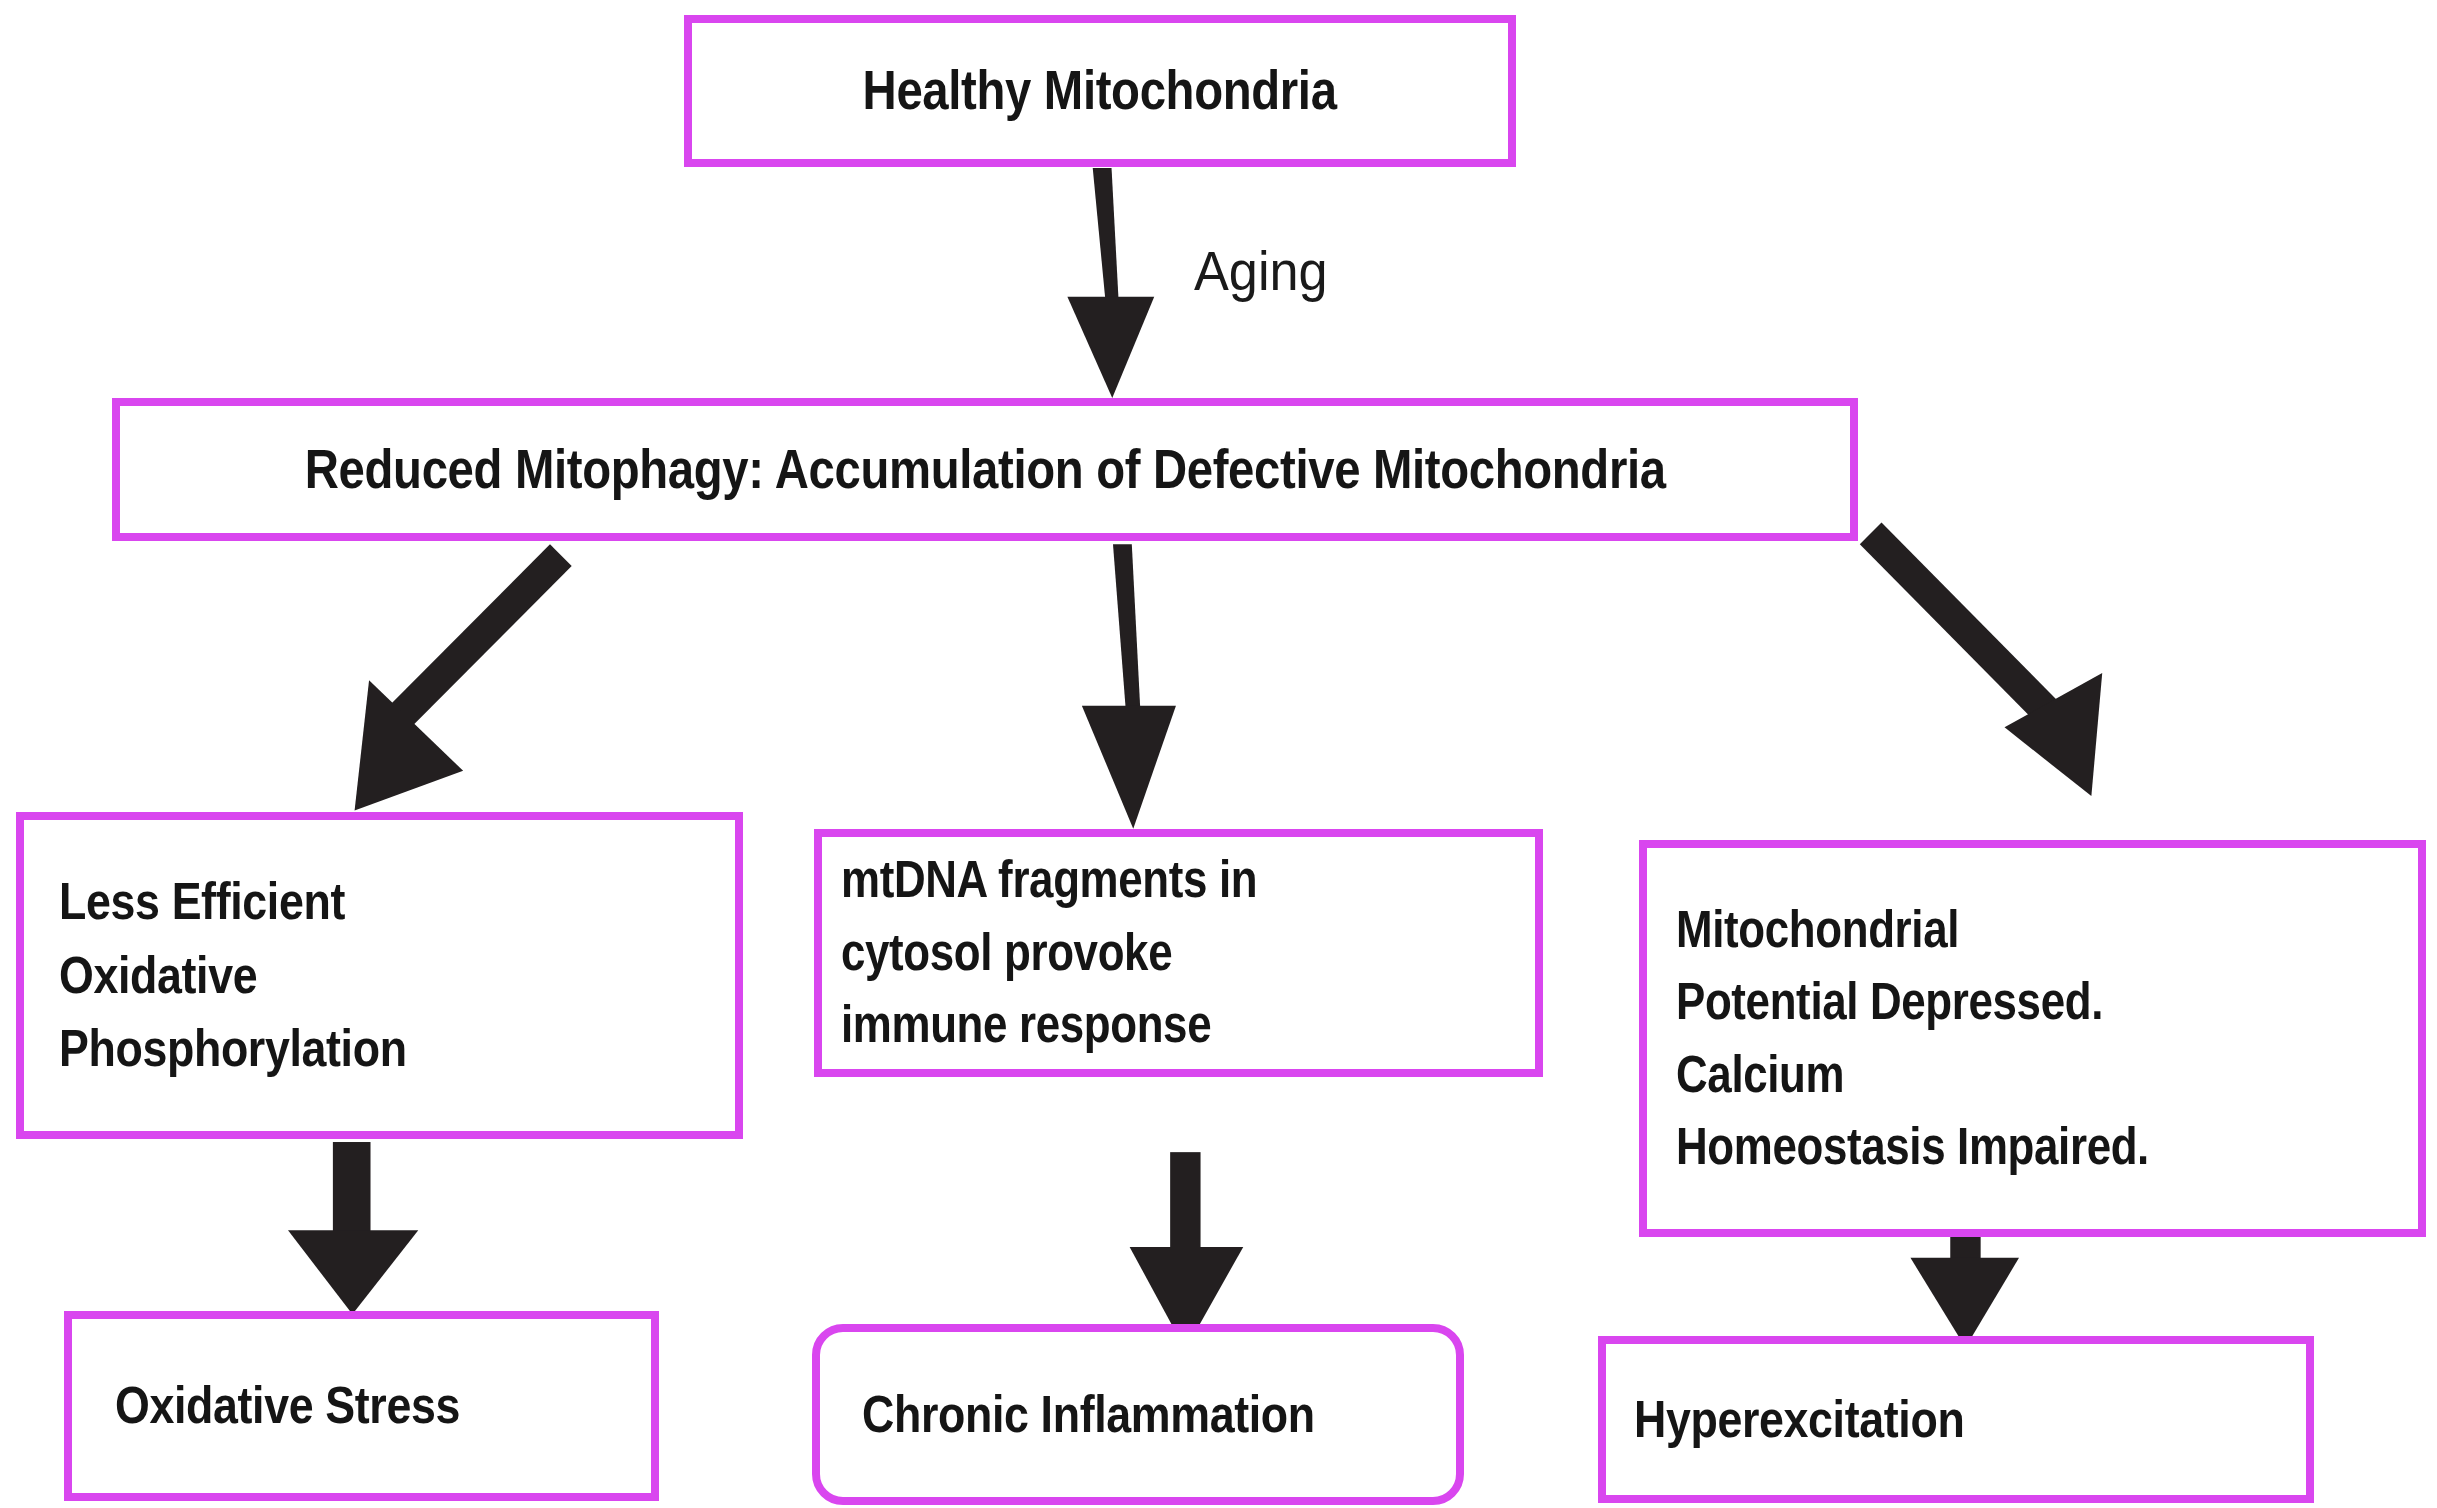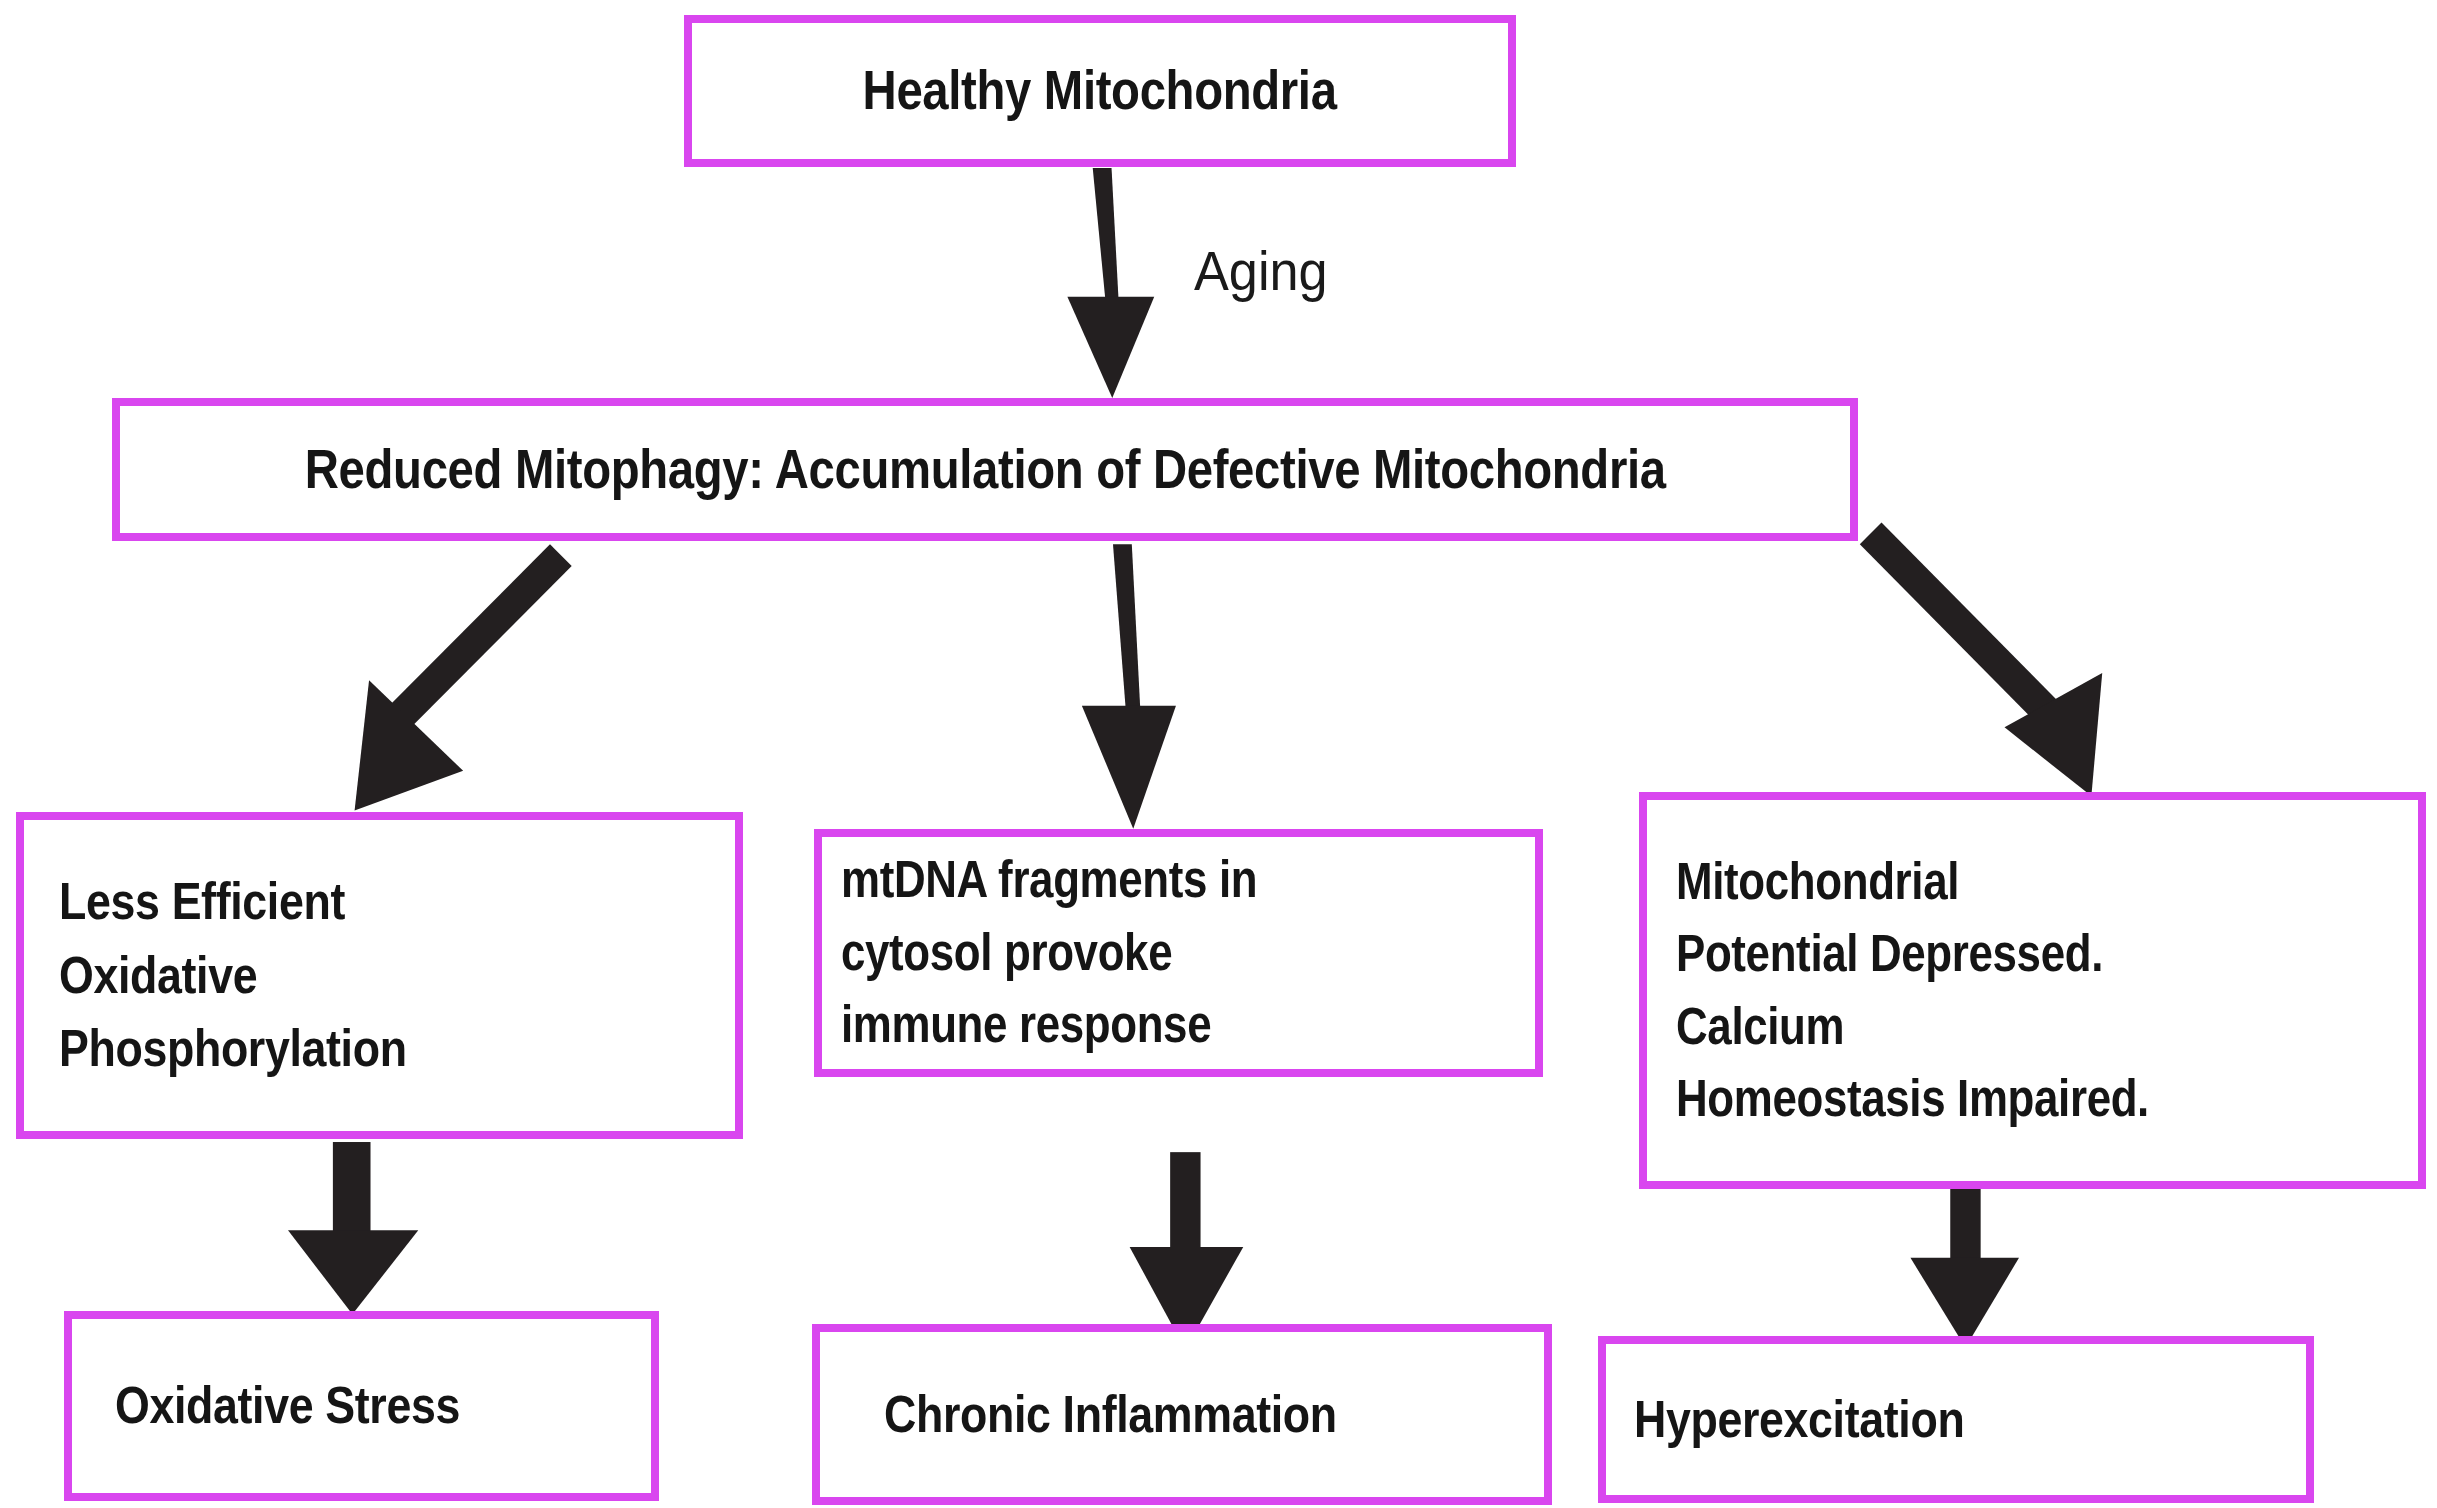--- a/index.html
+++ b/index.html
@@ -64,34 +64,35 @@
   }
   #node-less-efficient-oxphos .label { font-size: 52px; }
 
   #node-mtdna-fragments {
     left: 814px; top: 829px; width: 729px; height: 248px;
     padding-left: 19px;
   }
   #node-mtdna-fragments .label { font-size: 51px; }
 
   #node-mitochondrial-potential {
-    left: 1639px; top: 792px; width: 787px; height: 397px;
+    left: 1639px; top: 840px; width: 787px; height: 397px;
     padding-left: 29px;
   }
   #node-mitochondrial-potential .label { font-size: 51px; }
 
   #node-oxidative-stress {
     left: 64px; top: 1311px; width: 595px; height: 190px;
     padding-left: 43px;
   }
   #node-oxidative-stress .label { font-size: 52px; }
 
   #node-chronic-inflammation {
-    left: 812px; top: 1324px; width: 740px; height: 181px;
-    padding-left: 64px;
+    left: 812px; top: 1324px; width: 652px; height: 181px;
+    padding-left: 42px;
+    border-radius: 31px;
   }
   #node-chronic-inflammation .label { font-size: 52px; }
 
   #node-hyperexcitation {
     left: 1598px; top: 1336px; width: 716px; height: 167px;
     padding-left: 28px;
   }
   #node-hyperexcitation .label { font-size: 52px; }
 
   

